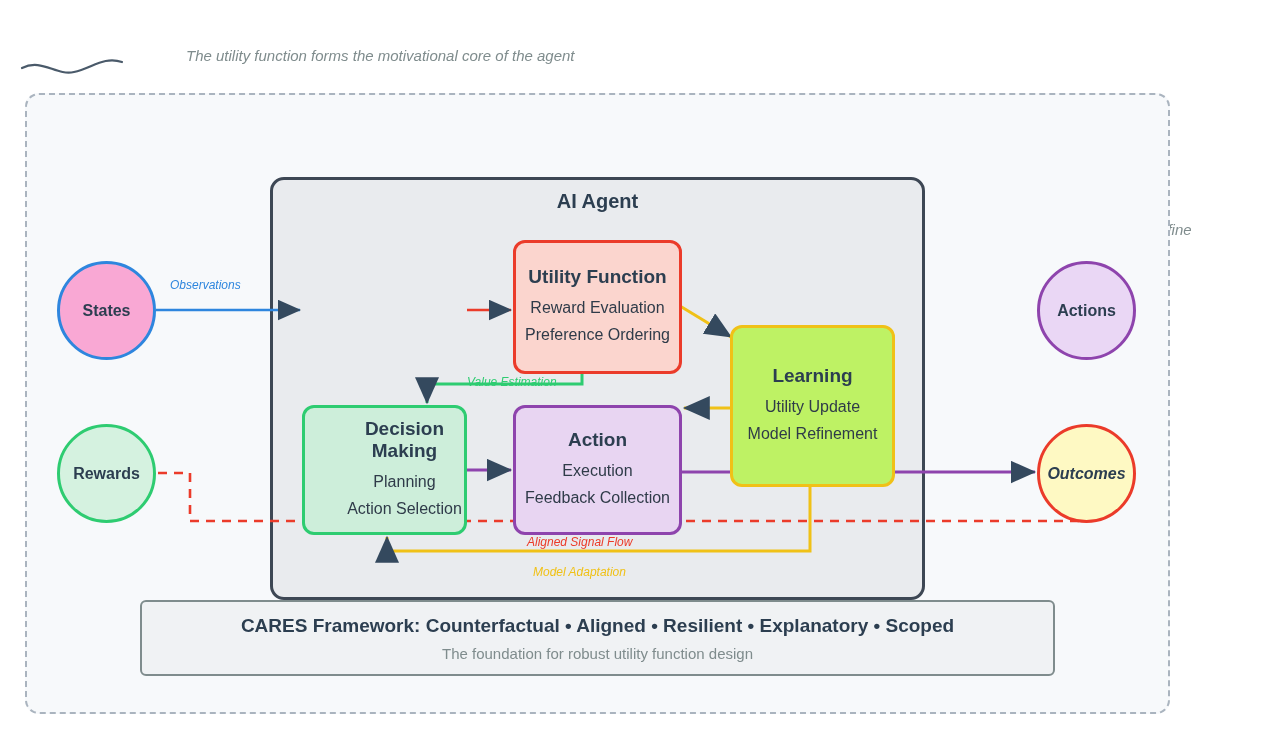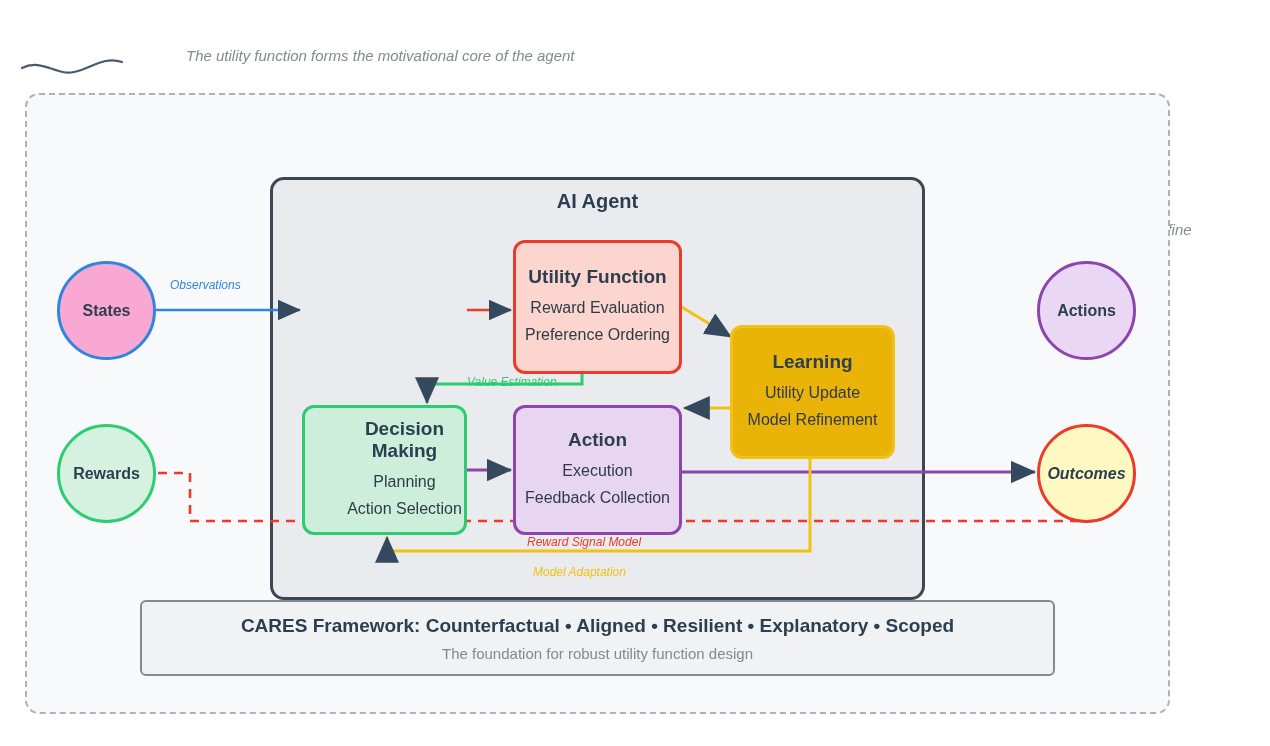--- a/index.html
+++ b/index.html
@@ -54,22 +54,22 @@
     display:flex;flex-direction:column;align-items:center;justify-content:center;
     text-align:center;
   }
   .mod .mtitle{font-size:19px;font-weight:bold;color:#2c3e50;margin-bottom:7px;}
   .mod .mline{font-size:16px;color:#2f3b49;line-height:1.65;}
 
   .mod-perception{left:302px;top:243px;width:165px;height:132px;
     background:#bcdef7;border-color:#2e86de;}
   .mod-utility{left:513px;top:240px;width:169px;height:134px;
     background:#fbd5ce;border-color:#eb3b2a;}
-  .mod-learning{left:730px;top:325px;width:165px;height:134px;
-    background:#eab308;border-color:#f0c117;}
+  .mod-learning{left:730px;top:325px;width:165px;height:162px;
+    background:#bef264;border-color:#f0c117;}
   .mod-decision{left:302px;top:405px;width:165px;height:130px;
     background:#cdeeda;border-color:#2ecc71;padding-left:40px;}
   .mod-action{left:513px;top:405px;width:169px;height:130px;
     background:#e8d5f2;border-color:#8e44ad;}
 
   
   .circ{
     position:absolute;border-radius:50%;border-width:3px;border-style:solid;
     display:flex;align-items:center;justify-content:center;
     font-size:16px;font-weight:bold;color:#2c3e50;box-sizing:border-box;
@@ -162,21 +162,21 @@
     </g>
 
     <g>
       <path d="M810,455 L810,551 L387,551 L387,537" fill="none" stroke="#f0c117" stroke-width="3" marker-end="url(#ah)"></path>
     </g>
   </svg>
 
   <div class="elabel lab-obs">Observations</div>
   <div class="elabel lab-value">Value Estimation</div>
   <div class="elabel lab-exec">Execute</div>
-  <div class="elabel lab-reward">Reward Signal Model</div>
+  <div class="elabel lab-reward">Aligned Signal Flow</div>
   <div class="elabel lab-model">Model Adaptation</div>
 
 
   <div class="mod mod-utility">
     <div class="mtitle">Utility Function</div>
     <div class="mline">Reward Evaluation</div>
     <div class="mline">Preference Ordering</div>
   </div>
 
   <div class="mod mod-learning">

